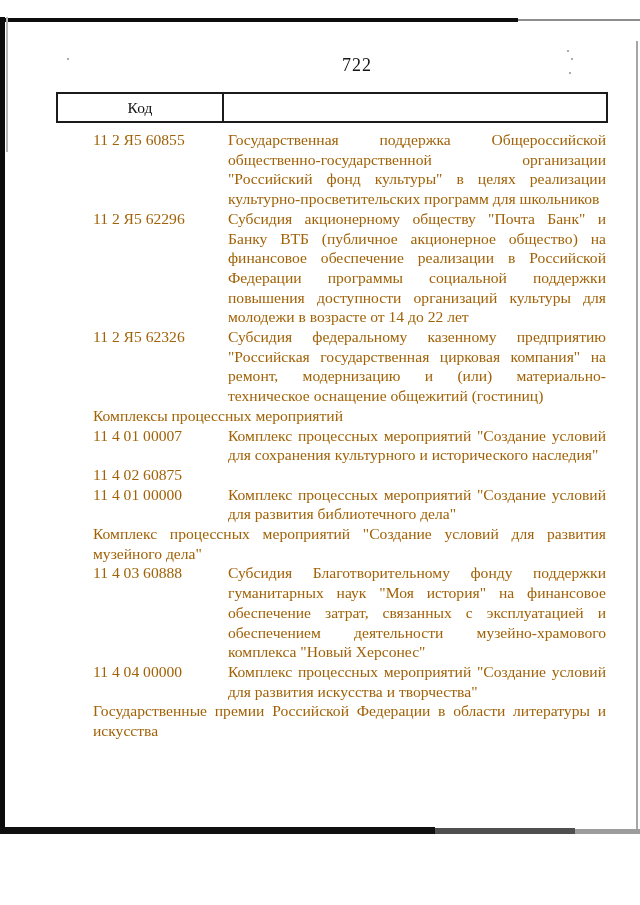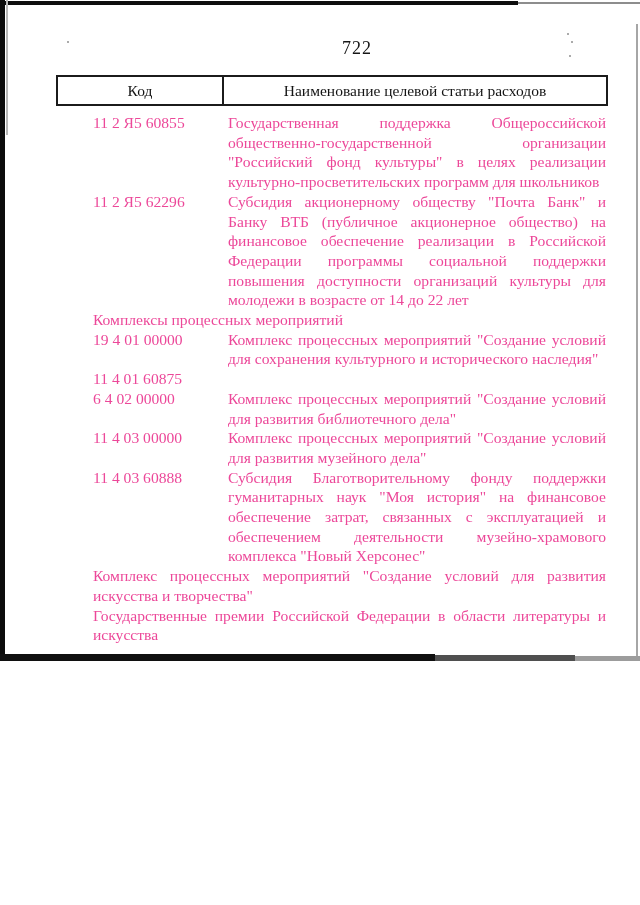--- a/index.html
+++ b/index.html
@@ -3,25 +3,26 @@
 <meta charset="utf-8">
 <style>
   html, body {
     margin: 0;
     padding: 0;
     background: #ffffff;
   }
   .page {
     position: relative;
     width: 640px;
-    height: 661px;
+    height: 817px;
     background: #ffffff;
     overflow: hidden;
     font-family: "Liberation Serif", serif;
     color: #151515;
+    margin-top: 17px;
   }
 
   
   .bar-top-main    { position:absolute; left:0;   top:1px;  width:518px; height:4px; background:#0e0e0e; }
   .bar-top-right   { position:absolute; left:518px; top:2px; width:122px; height:2px; background:#8d8d8d; }
   .bar-left        { position:absolute; left:0;   top:0;    width:5px;  height:905px; background:#0c0c0c; }
   .line-left-gray  { position:absolute; left:6px; top:0;    width:2px;  height:135px; background:#b8b8b8; }
   .line-right      { position:absolute; left:636px; top:24px; width:2px; height:873px; background:#a6a6a6; }
   .bar-bottom-1    { position:absolute; left:0;    bottom:0; width:435px; height:7px; background:#101010; }
   .bar-bottom-2    { position:absolute; left:435px; bottom:0; width:140px; height:6px; background:#4f4f4f; }
@@ -73,21 +74,21 @@
   .hcell.name-col { flex: 1; }
 
   
   .tbody {
     position: absolute;
     left: 93px;
     top: 113px;
     width: 513px;
     font-size: 15.6px;
     line-height: 19.7px;
-    color: #ec4899;
+    color: #a16207;
   }
   .row { display: flex; align-items: flex-start; }
   .cell-code {
     width: 135px;
     flex: none;
     white-space: nowrap;
   }
   .cell-name {
     flex: 1;
     text-align: justify;
@@ -110,65 +111,68 @@
   <div class="speck s1"></div>
   <div class="speck s2"></div>
   <div class="speck s3"></div>
   <div class="speck s4"></div>
   <div class="speck s5"></div>
 
   <div class="page-number">722</div>
 
   <div class="header-box">
     <div class="hcell code-col">Код</div>
-    <div class="hcell name-col">Наименование целевой статьи расходов</div>
   </div>
 
   <div class="tbody" id="tbody">
   <div class="row">
     <div class="cell-code">11 2 Я5 60855</div>
     <div class="cell-name">Государственная поддержка Общероссийской общественно-государственной организации "Российский фонд культуры" в целях реализации культурно-просветительских программ для школьников</div>
   </div>
 
   <div class="row">
     <div class="cell-code">11 2 Я5 62296</div>
     <div class="cell-name">Субсидия акционерному обществу "Почта Банк" и Банку ВТБ (публичное акционерное общество) на финансовое обеспечение реализации в Российской Федерации программы социальной поддержки повышения доступности организаций культуры для молодежи в возрасте от 14 до 22 лет</div>
   </div>
 
+  <div class="row">
+    <div class="cell-code">11 2 Я5 62326</div>
+    <div class="cell-name">Субсидия федеральному казенному предприятию "Российская государственная цирковая компания" на ремонт, модернизацию и (или) материально-техническое оснащение общежитий (гостиниц)</div>
+  </div>
 
 
   <div class="row">
     <div class="cell-name">Комплексы процессных мероприятий</div>
   </div>
 
   <div class="row">
-    <div class="cell-code">19 4 01 00000</div>
+    <div class="cell-code">11 4 01 00007</div>
     <div class="cell-name">Комплекс процессных мероприятий "Создание условий для сохранения культурного и исторического наследия"</div>
   </div>
 
   <div class="row">
-    <div class="cell-code">11 4 01 60875</div>
+    <div class="cell-code">11 4 02 60875</div>
   </div>
 
   <div class="row">
-    <div class="cell-code">6 4 02 00000</div>
+    <div class="cell-code">11 4 01 00000</div>
     <div class="cell-name">Комплекс процессных мероприятий "Создание условий для развития библиотечного дела"</div>
   </div>
 
   <div class="row">
-    <div class="cell-code">11 4 03 00000</div>
     <div class="cell-name">Комплекс процессных мероприятий "Создание условий для развития музейного дела"</div>
   </div>
 
   <div class="row">
     <div class="cell-code">11 4 03 60888</div>
     <div class="cell-name">Субсидия Благотворительному фонду поддержки гуманитарных наук "Моя история" на финансовое обеспечение затрат, связанных с эксплуатацией и обеспечением деятельности музейно-храмового комплекса "Новый Херсонес"</div>
   </div>
 
   <div class="row">
+    <div class="cell-code">11 4 04 00000</div>
     <div class="cell-name">Комплекс процессных мероприятий "Создание условий для развития искусства и творчества"</div>
   </div>
 
   <div class="row">
     <div class="cell-name">Государственные премии Российской Федерации в области литературы и искусства</div>
   </div>
 </div>
 
 </div>
 

